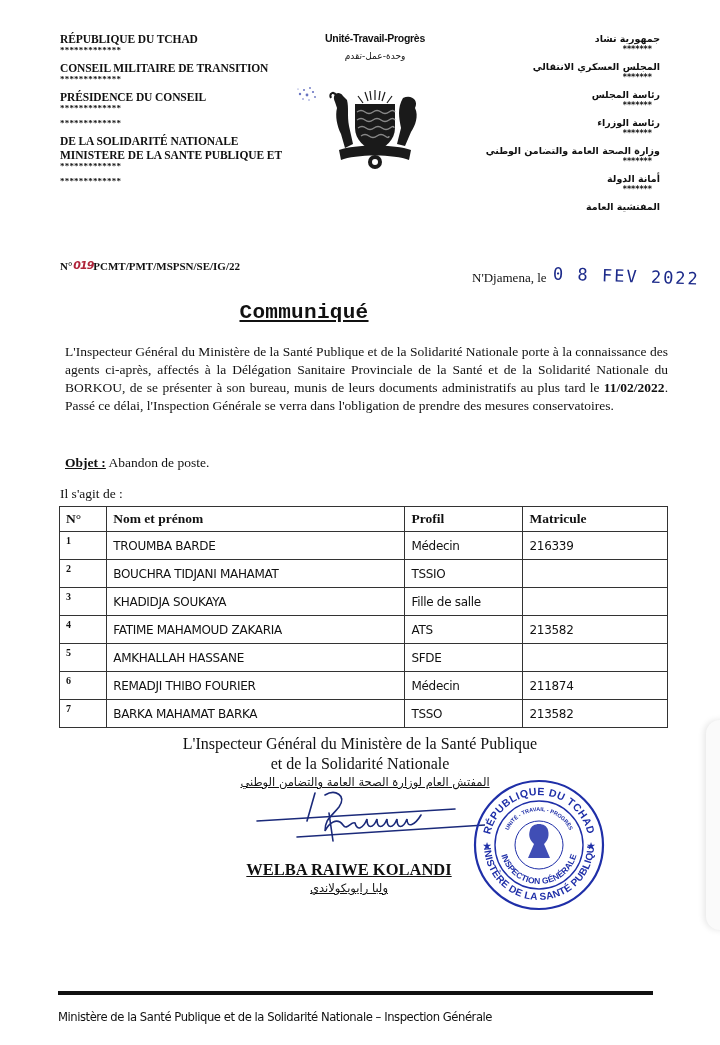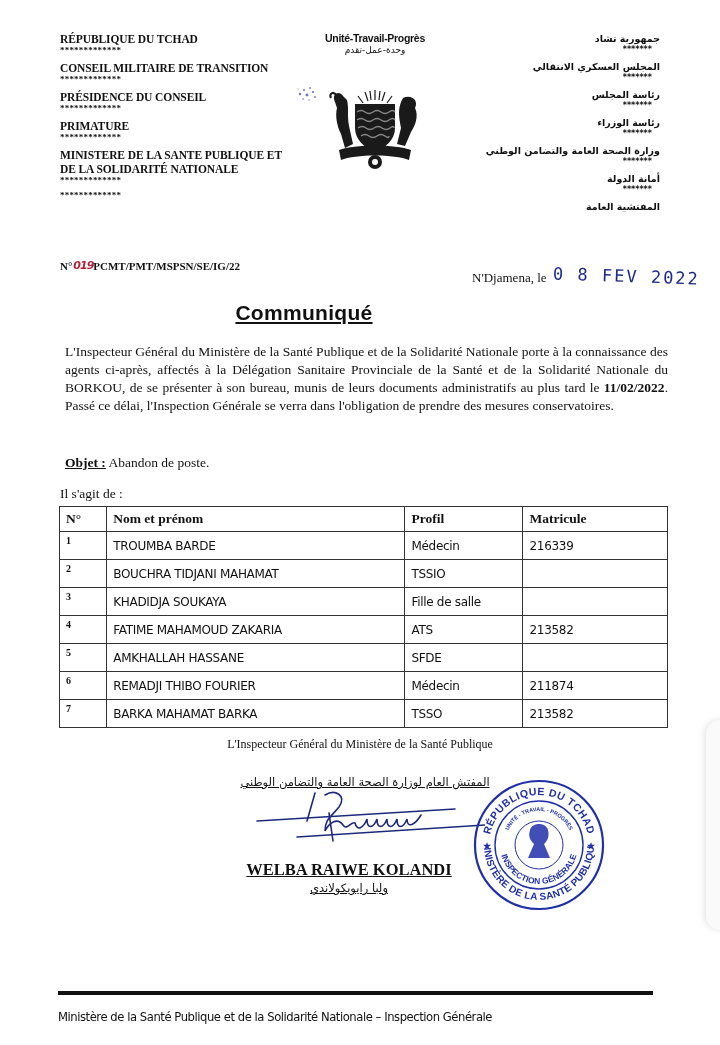--- a/index.html
+++ b/index.html
@@ -9,62 +9,61 @@
   }
   .abs { position: absolute; }
   .hdr-left { left: 60px; top: 32px; width: 260px; }
   .hdr-left .line { font-weight: bold; font-size: 11.5px; line-height: 14px; letter-spacing: -0.1px; }
   .hdr-left .stars { font-weight: bold; font-size: 9px; line-height: 9px; letter-spacing: 0.2px; margin-bottom: 6px; }
   .hdr-right { right: 60px; top: 32px; width: 200px; text-align: right; direction: rtl; font-family: "DejaVu Sans", sans-serif; }
   .hdr-right .line { font-weight: bold; font-size: 9.5px; line-height: 13px; }
   .hdr-right .stars { font-weight: bold; font-size: 8px; line-height: 10px; margin-bottom: 5px; direction: ltr; text-align: right; padding-right: 8px; }
   .center-hdr { left: 305px; top: 32px; width: 140px; text-align: center; }
   .motto { font-weight: bold; font-size: 10.5px; font-family: "Liberation Sans", sans-serif; letter-spacing: -0.3px; }
-  .motto-ar { font-size: 9px; font-family: "DejaVu Sans", sans-serif; margin-top: 1px; }
+  .motto-ar { font-size: 9px; font-family: "DejaVu Sans", sans-serif; margin-top: 7px; }
   .coat { left: 325px; top: 82px; width: 100px; height: 90px; }
   .ref { left: 60px; top: 259px; font-weight: bold; font-size: 11px; display: flex; align-items: center; }
   .ref .num { color: #b0243a; font-family: "DejaVu Sans", sans-serif; font-size: 11px; font-weight: bold; font-style: italic; letter-spacing: -1px; margin: 0 0 0 1px; }
   .date { left: 472px; top: 266px; font-size: 13px; display: flex; align-items: baseline; }
   .date .stamp-date { color: #1c2a8a; font-family: "DejaVu Sans Mono", monospace; font-size: 17px; margin-left: 6px; letter-spacing: 2px; transform: rotate(2deg); display: inline-block; }
-  .title { left: 0; width: 608px; top: 301px; text-align: center; font-weight: bold; font-size: 21px; text-decoration: underline; font-family: Liberation Sans, sans-serif; letter-spacing: 0.3px; }
+  .title { left: 0; width: 608px; top: 301px; text-align: center; font-weight: bold; font-size: 21px; text-decoration: underline; font-family: Liberation Mono, monospace; letter-spacing: 0.3px; }
   .body-text { left: 65px; top: 343px; width: 603px; font-size: 13.5px; line-height: 18px; text-align: justify; }
   .objet { left: 65px; top: 455px; font-size: 13.5px; }
   .objet .lbl { font-weight: bold; text-decoration: underline; }
   .agit { left: 60px; top: 486px; font-size: 13.5px; }
   table.agents { position: absolute; left: 59px; top: 506px; width: 609px; border-collapse: collapse; }
   table.agents td, table.agents th { border: 1.2px solid #333; height: 24px; padding: 0 0 0 6px; text-align: left; vertical-align: middle; }
   table.agents th { font-weight: bold; font-size: 13.5px; font-family: "Liberation Serif", serif; }
   table.agents td { font-size: 12px; font-family: "DejaVu Sans", sans-serif; font-weight: normal; letter-spacing: -0.3px; }
   table.agents td.n { font-family: "Liberation Serif", serif; font-weight: bold; font-size: 10px; vertical-align: top; padding-top: 3px; }
   .c-n { width: 41px; } .c-name { width: 298px; } .c-prof { width: 113px; } .c-mat { width: 140px; margin-top: 11px; }
-  .sig-title { left: 0; width: 720px; top: 734px; text-align: center; font-size: 12px; line-height: 20px; }
+  .sig-title { left: 0; width: 720px; top: 734px; text-align: center; font-size: 16px; line-height: 20px; }
   .sig-ar { left: 215px; top: 775px; width: 300px; font-family: "DejaVu Sans", sans-serif; font-size: 11.5px; direction: rtl; text-align: center; text-decoration: underline; }
   .signame { left: 244px; top: 860px; width: 210px; text-align: center; font-weight: bold; font-size: 16.5px; text-decoration: underline; }
   .signame-ar { left: 244px; top: 881px; width: 210px; text-align: center; font-family: "DejaVu Sans", sans-serif; font-size: 11.5px; direction: rtl; text-decoration: underline; }
   .signature { left: 255px; top: 785px; width: 230px; height: 80px; }
   .stamp { left: 472px; top: 778px; width: 134px; height: 134px; }
   .footer-bar { left: 58px; top: 991px; width: 595px; height: 4px; background: #111; }
   .footer-text { left: 58px; top: 998px; font-family: "DejaVu Sans", sans-serif; font-size: 11.6px; letter-spacing: -0.45px; color: #111; margin-top: 12px; }
   .page-curl { left: 706px; top: 720px; width: 24px; height: 210px; border-radius: 14px 0 0 14px; box-shadow: -2px 0 6px rgba(0,0,0,0.10); background: #fafafa; }
   .ink-dots { left: 295px; top: 80px; width: 40px; height: 30px; }
 </style>
 </head>
 <body>
 
 <div class="abs hdr-left">
   <div class="line">RÉPUBLIQUE DU TCHAD</div>
   <div class="stars">*************</div>
   <div class="line">CONSEIL MILITAIRE DE TRANSITION</div>
   <div class="stars">*************</div>
   <div class="line">PRÉSIDENCE DU CONSEIL</div>
   <div class="stars">*************</div>
-  <div class="line">PRIMATURE</div>
-  <div class="stars">*************</div>
+  <div class="stars">*************</div>
+  <div class="line">DE LA SOLIDARITÉ NATIONALE</div>
   <div class="line">MINISTERE DE LA SANTE PUBLIQUE ET</div>
-  <div class="line">DE LA SOLIDARITÉ NATIONALE</div>
   <div class="stars">*************</div>
   <div class="stars">*************</div>
 </div>
 
 <div class="abs center-hdr">
   <div class="motto">Unité-Travail-Progrès</div>
   <div class="motto-ar">وحدة-عمل-تقدم</div>
 </div>
 
 <svg class="abs ink-dots" viewBox="0 0 40 30">
@@ -199,20 +198,21 @@
       <td class="n">7</td>
       <td>BARKA MAHAMAT BARKA</td>
       <td>TSSO</td>
       <td>213582</td>
     </tr>
   </tbody>
 </table>
 
 <div class="abs sig-title">
   <div>L'Inspecteur Général du Ministère de la Santé Publique</div>
+  <div>et de la Solidarité Nationale</div>
 </div>
 <div class="abs sig-ar">المفتش العام لوزارة الصحة العامة والتضامن الوطني</div>
 
 <svg class="abs signature" viewBox="0 0 230 80">
   <g stroke="#1b2a7a" stroke-width="1.6" fill="none" stroke-linecap="round">
     <path d="M2 36 L200 24"></path>
     <path d="M42 52 L230 40"></path>
     <path d="M60 8 L52 36"></path>
     <path d="M70 10 C80 4, 92 10, 84 22 C76 32, 70 34, 70 46 C74 38, 82 32, 88 40 C92 46, 96 36, 100 38 C102 46, 108 44, 112 34 C112 44, 118 44, 122 34 C122 44, 128 44, 132 34 C132 44, 138 44, 142 34 C142 44, 148 44, 152 34 C152 44, 160 40, 166 30"></path>
     <path d="M74 28 L78 56"></path>

